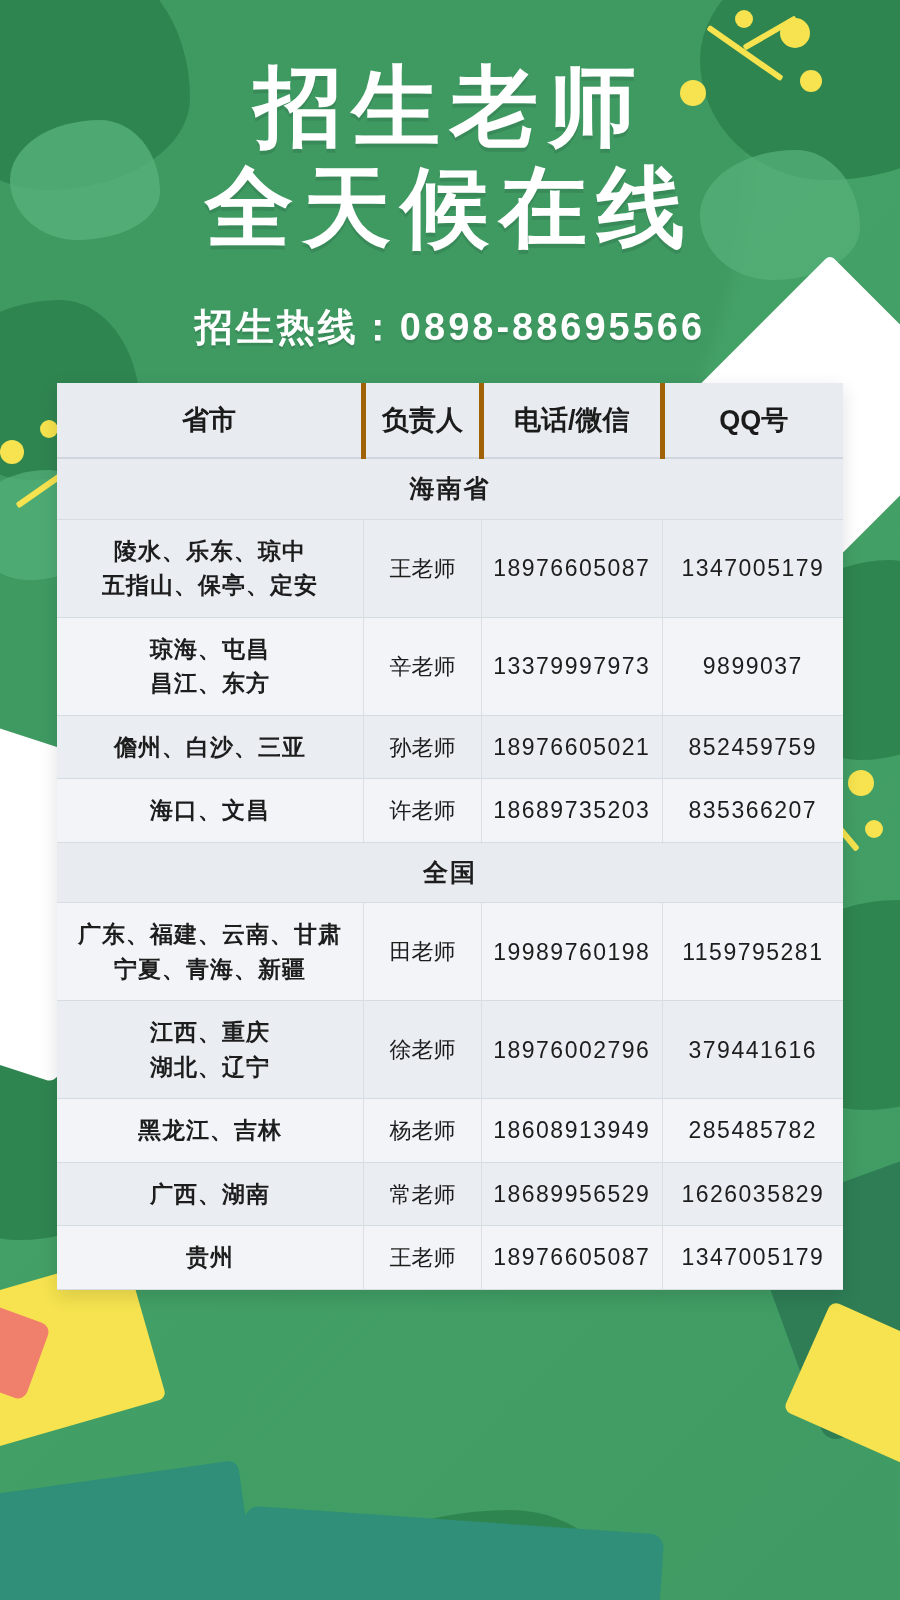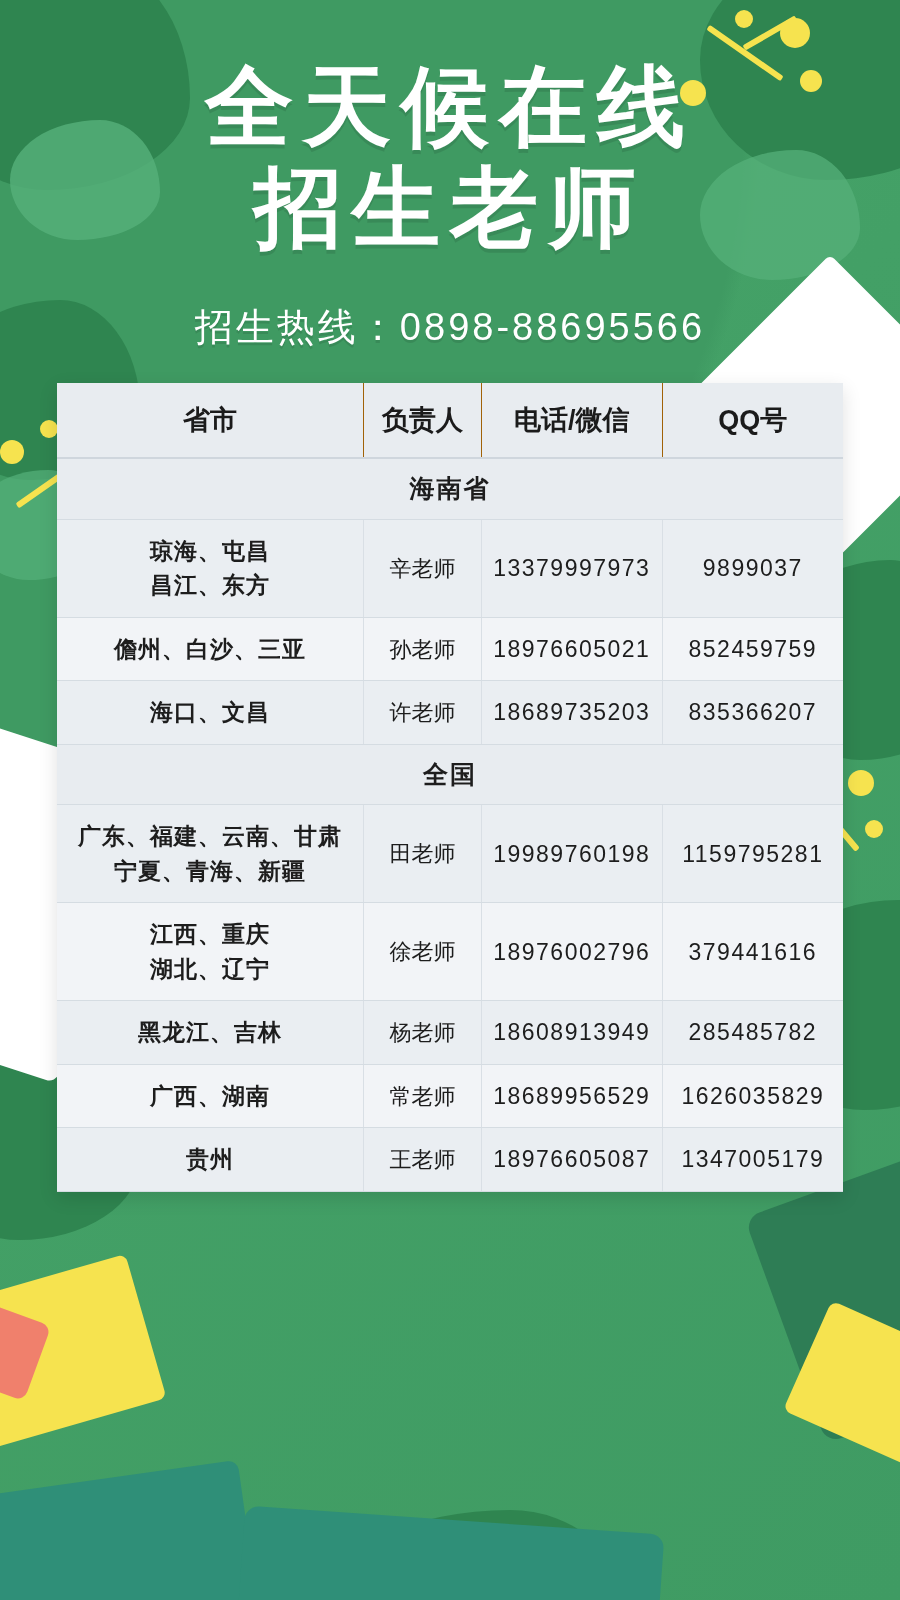--- a/index.html
+++ b/index.html
@@ -111,21 +111,21 @@
     color:#ffffff;
     font-weight:bold;
     font-size:88px;
     letter-spacing: 10px;
     line-height:1.15;
     text-shadow: 0 4px 0 rgba(0,0,0,0.10);
   }
   .hotline {
     margin-top: 44px;
     color:#ffffff;
-    font-weight:normal;
+    font-weight:bold;
     font-size:38px;
     letter-spacing:3px;
     text-shadow: 0 3px 0 rgba(0,0,0,0.10);
   }
 
   
   .table-wrap {
     position:relative;
     z-index:5;
     margin: 30px auto 0;
@@ -140,21 +140,21 @@
   col.c4 { width: 23%; }
 
   th {
     font-size:27px;
     font-weight:bold;
     color:#1b1b1b;
     padding:19px 4px;
     background:#e8ecf0;
     border-bottom:2px solid #cfd6dd;
   }
-  th + th { border-left:1px solid #a16207; }
+  th + th { border-left:5px solid #a16207; }
 
   td {
     font-size:22px;
     color:#1d1d1d;
     text-align:center;
     padding:14px 6px;
     border-bottom:1px solid #d5dce2;
     border-left:1px solid #d9dfe5;
     background:#f2f4f7;
     line-height:1.5;
@@ -219,22 +219,22 @@
   </div>
   <div class="dotline" style="right:10px; top:760px; width:120px; height:140px;">
     <div class="stick" style="left:30px; top:60px; width:70px; height:6px; transform:rotate(50deg);"></div>
     <div class="dot" style="left:78px; top:10px; width:26px; height:26px;"></div>
     <div class="dot" style="left:30px; top:96px; width:22px; height:22px;"></div>
     <div class="dot" style="left:95px; top:60px; width:18px; height:18px;"></div>
   </div>
 </div>
 
 <div class="header">
+  <div class="title-line">招生老师</div>
   <div class="title-line">全天候在线</div>
-  <div class="title-line">招生老师</div>
   <div class="hotline">招生热线：0898-88695566</div>
 </div>
 
 <div class="table-wrap">
   <table>
     <colgroup>
         <col class="c1">
         <col class="c2">
         <col class="c3">
         <col class="c4">
@@ -245,20 +245,26 @@
         <th>负责人</th>
         <th>电话/微信</th>
         <th>QQ号</th>
       </tr>
     </thead>
     <tbody id="table-body">
         <tr class="section">
           <td colspan="4">海南省</td>
         </tr>
         <tr>
+          <td class="region">陵水、乐东、琼中<br>五指山、保亭、定安</td>
+          <td class="person">王老师</td>
+          <td class="num">18976605087</td>
+          <td class="num">1347005179</td>
+        </tr>
+        <tr>
           <td class="region">琼海、屯昌<br>昌江、东方</td>
           <td class="person">辛老师</td>
           <td class="num">13379997973</td>
           <td class="num">9899037</td>
         </tr>
         <tr>
           <td class="region">儋州、白沙、三亚</td>
           <td class="person">孙老师</td>
           <td class="num">18976605021</td>
           <td class="num">852459759</td>

